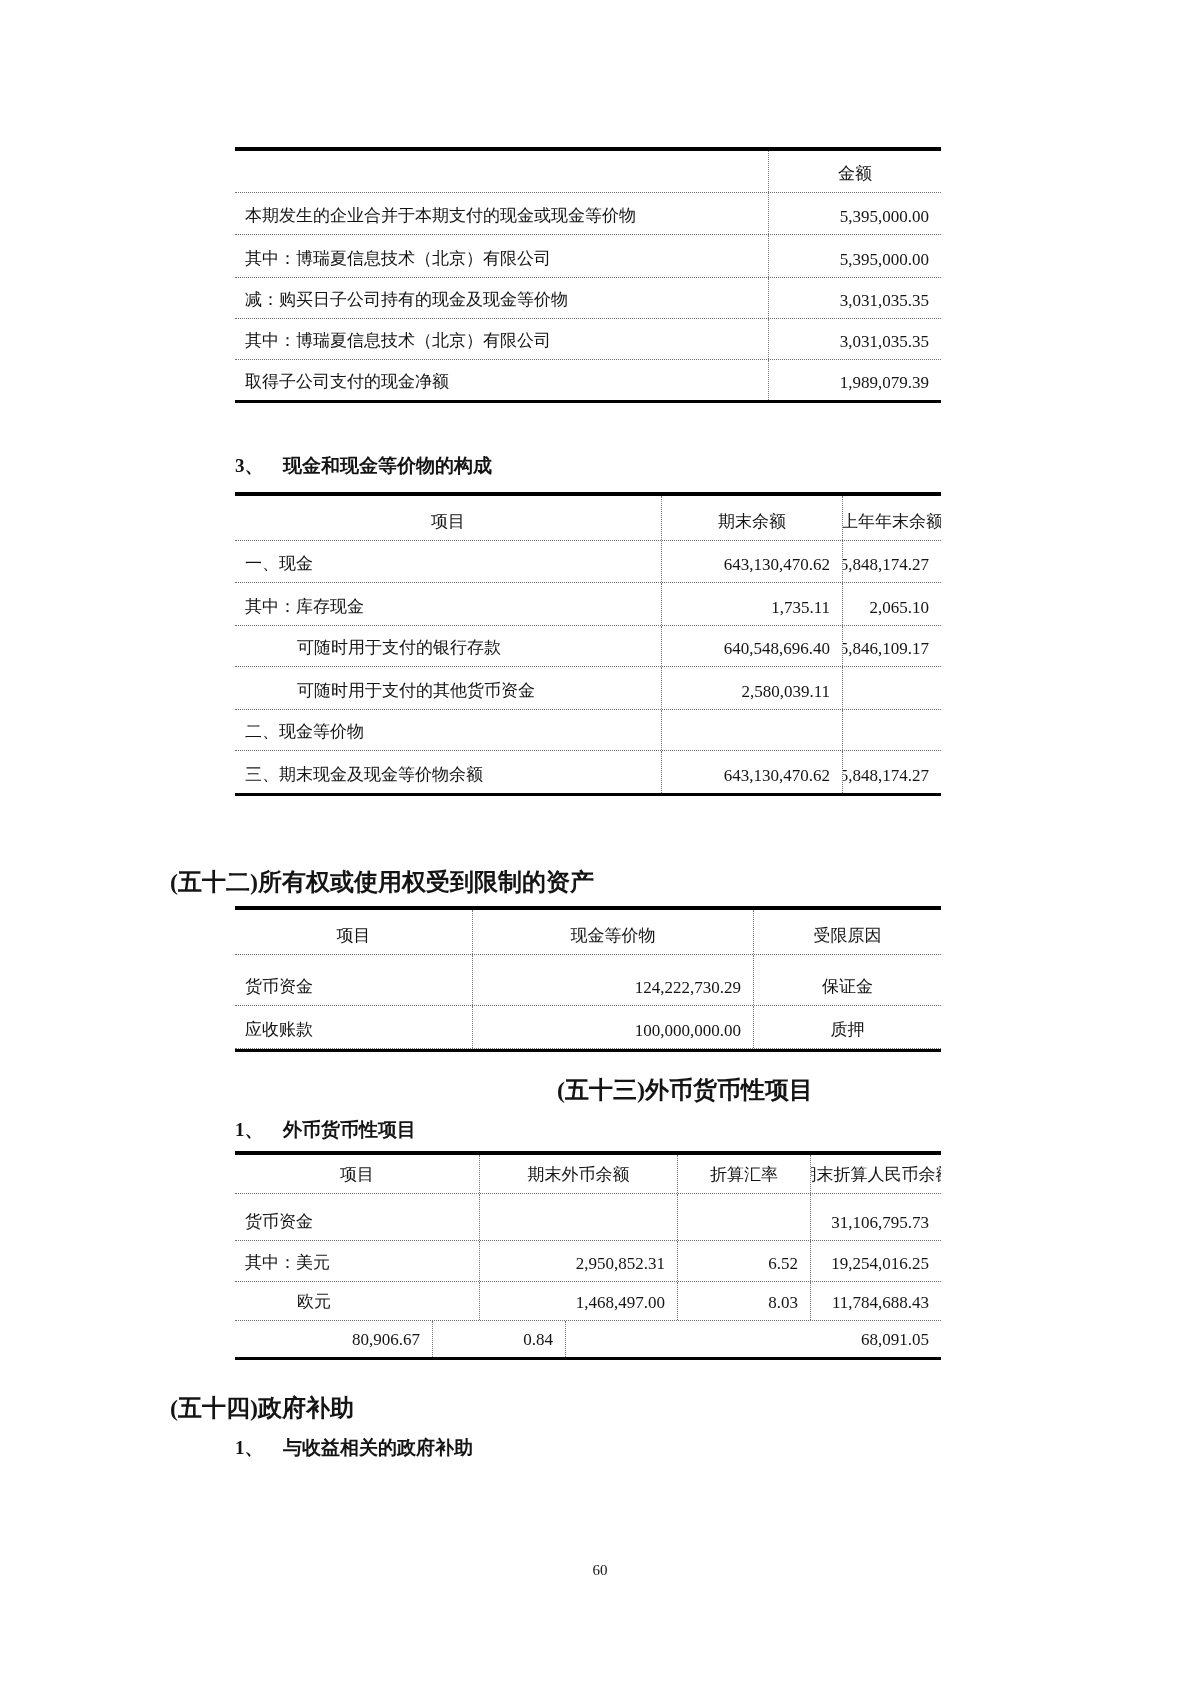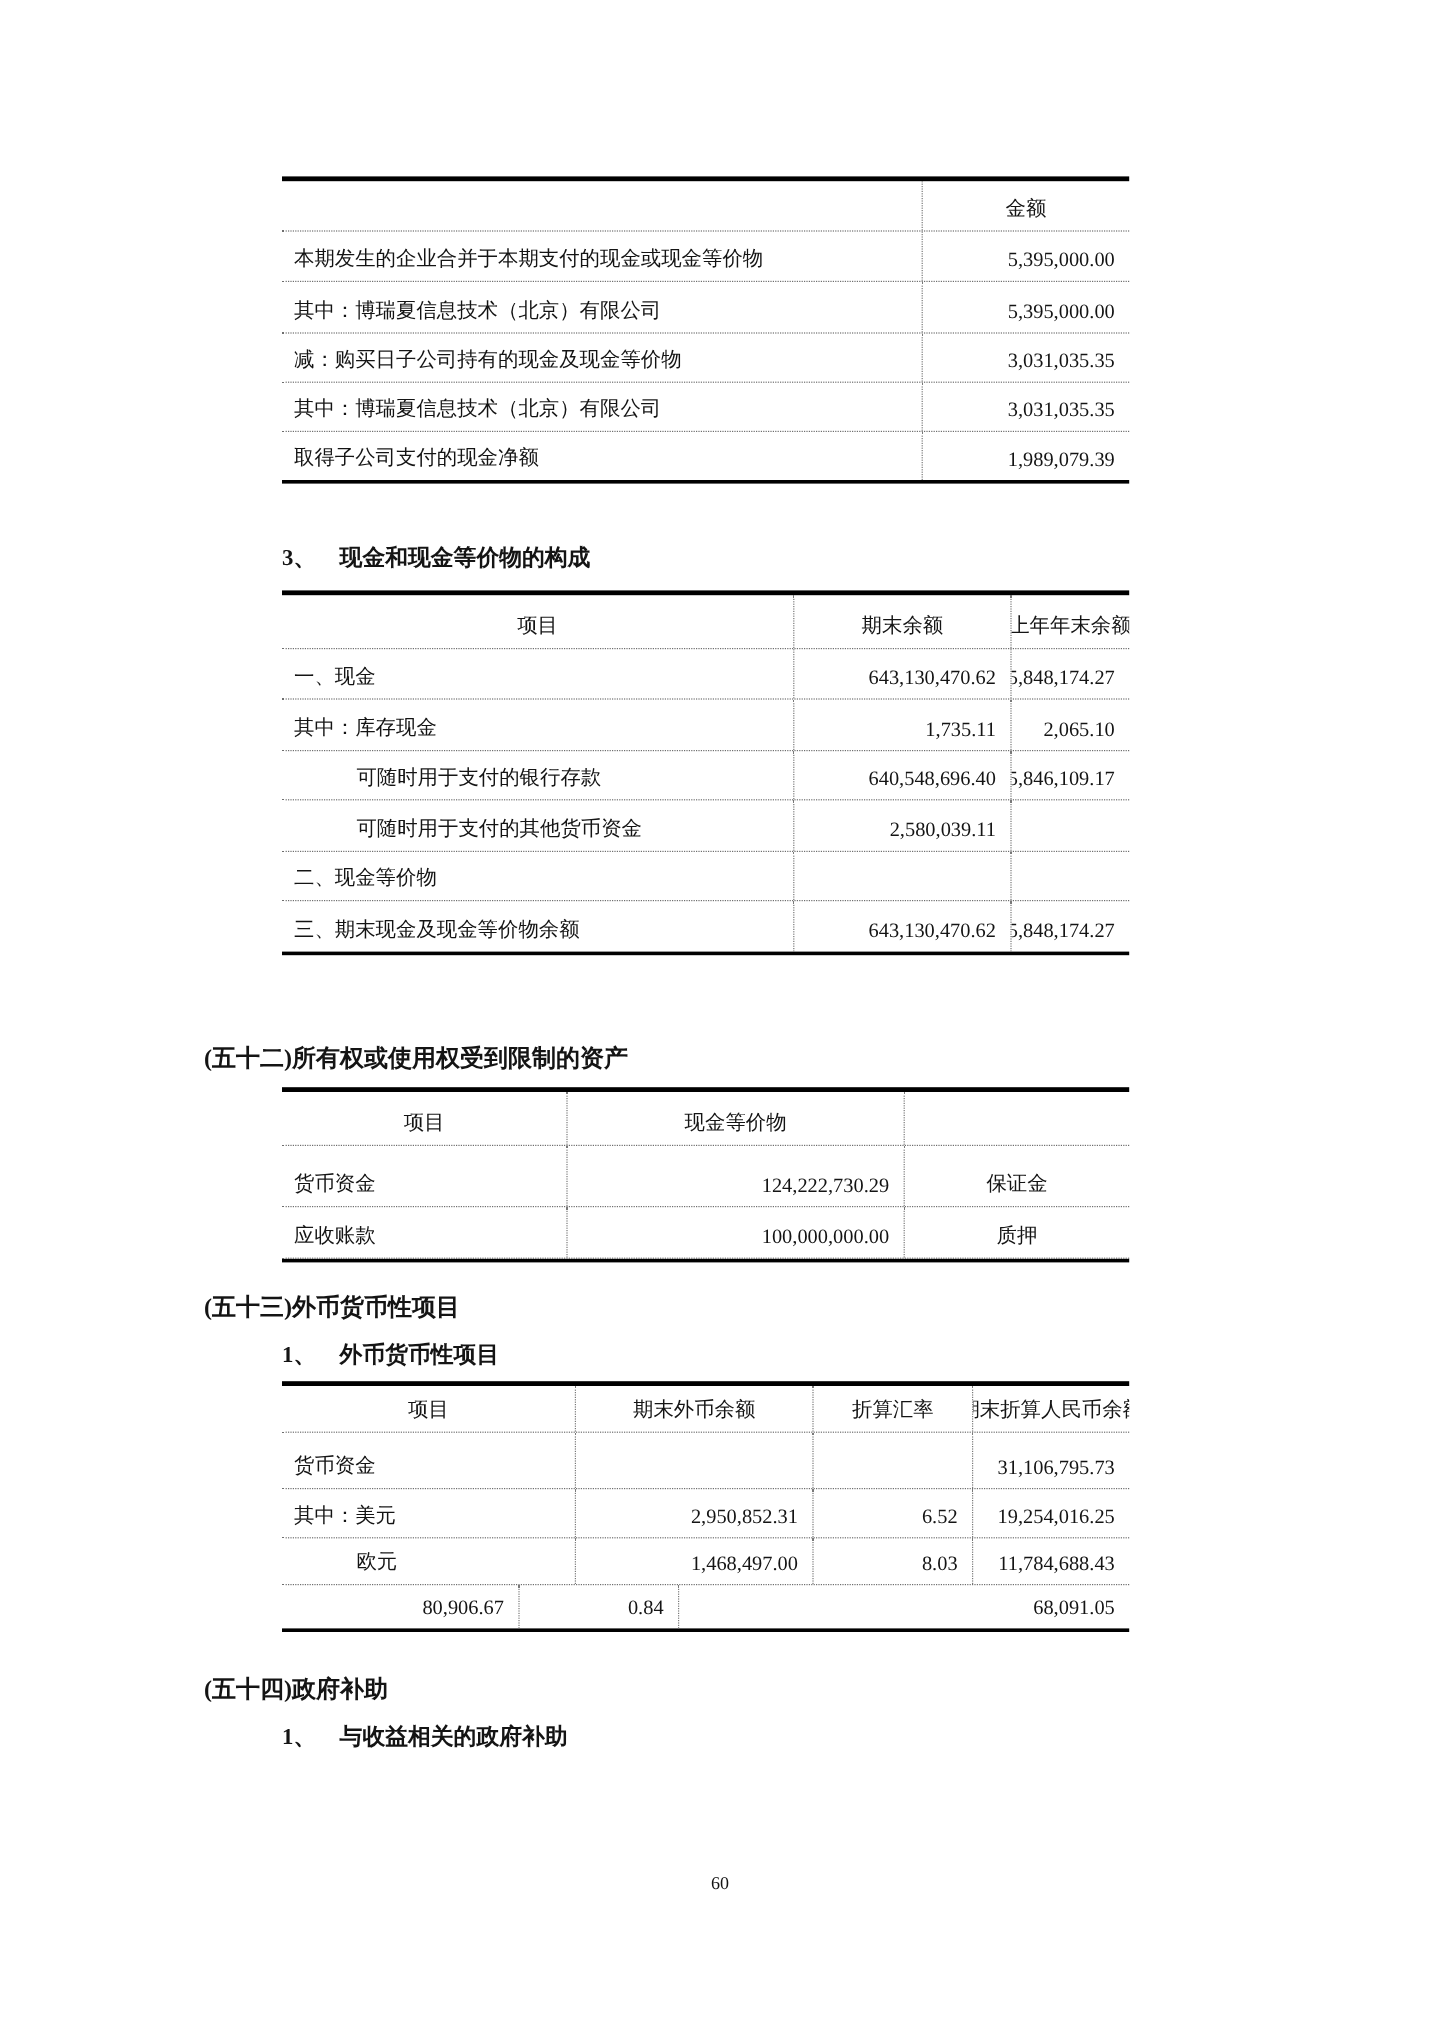--- a/index.html
+++ b/index.html
@@ -35,21 +35,21 @@
   .c-center { justify-content:center; }
   .indent   { padding-left:62px; }
   
   .t1c1{flex:0 0 534px;} .t1c2{flex:1;}
   .t2c1{flex:0 0 427px;} .t2c2{flex:0 0 181px;} .t2c3{flex:1;}
   .t3c1{flex:0 0 238px;} .t3c2{flex:0 0 281px;} .t3c3{flex:1;}
   .t4c1{flex:0 0 245px;} .t4c2{flex:0 0 198px;} .t4c3{flex:0 0 133px;} .t4c4{flex:1;}
   
   .sec-heading {
     margin-left:170px;
-    font-size:20px; font-weight:bold;
+    font-size:24px; font-weight:bold;
     line-height:32px;
     white-space:nowrap;
   }
   .sub-heading {
     margin-left:235px;
     font-size:19px; font-weight:bold;
     line-height:28px;
     white-space:nowrap;
     display:flex;
   }
@@ -136,34 +136,35 @@
   </div>
 
   <div class="sec-heading" style="margin-top:70px; margin-bottom:8px;">
     <span>(五十二)</span><span>所有权或使用权受到限制的资产</span>
   </div>
 
   <div class="table">
     <div class="tr sep" style="height:44px;">
       <div class="td vline c-center t3c1">项目</div>
       <div class="td vline c-center t3c2">现金等价物</div>
+      <div class="td c-center t3c3">受限原因</div>
     </div>
     <div class="tr sep" style="height:50px;">
       <div class="td vline c-left t3c1">货币资金</div>
       <div class="td vline c-right t3c2">124,222,730.29</div>
       <div class="td c-center t3c3">保证金</div>
     </div>
     <div class="tr sep" style="height:42px;">
       <div class="td vline c-left t3c1">应收账款</div>
       <div class="td vline c-right t3c2">100,000,000.00</div>
       <div class="td c-center t3c3">质押</div>
     </div>
   </div>
 
-  <div class="sec-heading" style="margin-top:22px;">
+  <div class="sec-heading" style="margin-top:22px;text-align:center;">
     <span>(五十三)</span><span>外币货币性项目</span>
   </div>
   <div class="sub-heading" style="margin-top:10px; margin-bottom:7px;">
     <span class="sub-num">1、</span>
     <span>外币货币性项目</span>
   </div>
 
   <div class="table">
     <div class="tr sep" style="height:38px;">
       <div class="td vline c-center t4c1">项目</div>

